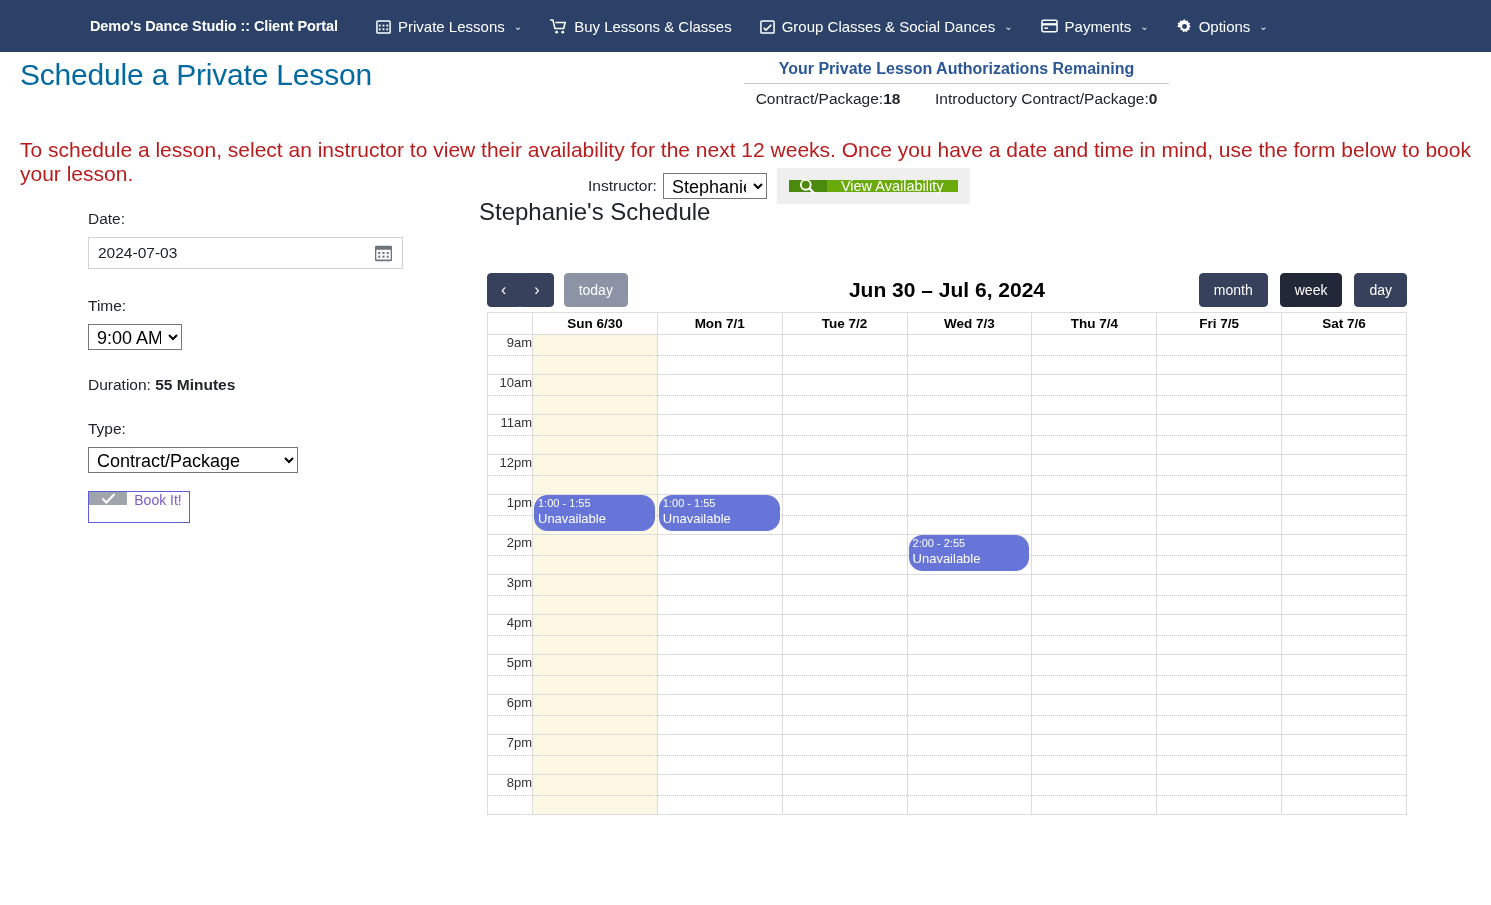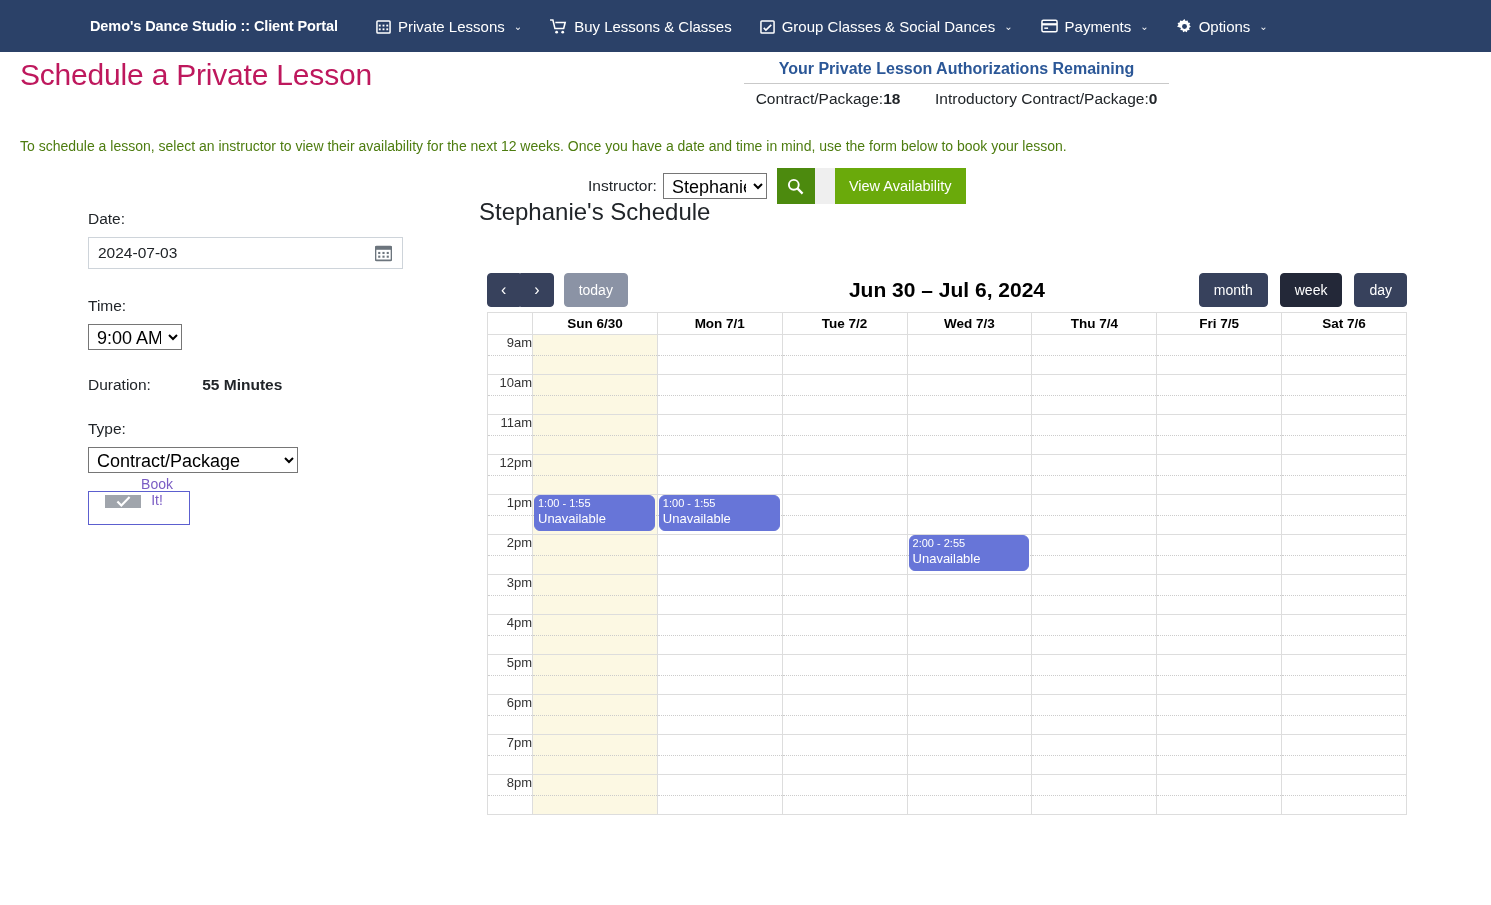--- a/index.html
+++ b/index.html
@@ -47,21 +47,21 @@
   .nav-ico { display: inline-flex; align-items: center; }
 
   
   .page-head { position: relative; height: 70px; }
   h1.page-title {
     position: absolute;
     left: 20px; top: 6px;
     margin: 0;
     font-size: 30px;
     font-weight: 400;
-    color: #be185d;
+    color: #0369a1;
     letter-spacing: -.2px;
   }
   .auth-box {
     position: absolute;
     left: 744px; top: 8px;
     width: 425px;
     text-align: center;
   }
   .auth-title {
     color: #2b5797;
@@ -75,22 +75,22 @@
     font-size: 15.5px;
     color: #212529;
   }
   .auth-row span.lbl { font-weight: 400; }
   .auth-row span.val { font-weight: bold; }
   .auth-gap { display: inline-block; width: 26px; }
 
   .intro {
     position: absolute;
     left: 20px; top: 138px;
-    font-size: 14px;
-    color: #4d7c0f;
+    font-size: 21px;
+    color: #b91c1c;
   }
 
   
   .instructor-bar {
     position: absolute;
     left: 575px; top: 168px;
     display: flex;
     align-items: center;
     margin-left: 13px;
   }
@@ -106,22 +106,21 @@
     height: 26px;
   }
   #instructor-select { width: 104px; }
   .btn-green {
     display: flex;
     align-items: stretch;
     margin-left: 10px;
     height: 36px;
     cursor: pointer;
     border: none;
-    padding: 0;
-    gap: 20px;
+    padding: 12px;
   }
   .btn-green .ico-box {
     background: #4c8a0e;
     width: 38px;
     display: flex; align-items: center; justify-content: center;
   }
   .btn-green .lbl-box {
     background: #6aaa0b;
     display: flex; align-items: center;
     padding: 0 14px;
@@ -165,29 +164,29 @@
     color: #212529;
     padding-left: 9px;
     width: 260px;
     background: transparent;
   }
   .cal-ico { position: absolute; right: 10px; top: 7px; }
   #time-select { width: 94px; margin-bottom: 26px; }
   .duration {
     font-size: 15.5px; margin-bottom: 26px;
   }
-  .duration b { font-weight: bold; margin-left: 47px; }
+  .duration b { font-weight: bold; }
   #type-select { width: 210px; margin-bottom: 18px; }
   .book-btn {
-    display: flex; align-items: flex-end;
+    display: flex; align-items: flex-start;
     width: 102px; height: 32px;
     border: 1px solid #5c5fcf;
     background: #ffffff;
     cursor: pointer;
-    padding: 16px;
+    padding: 0;
   }
   .book-btn .chk {
     background: #a0a5ac;
     width: 38px;
     display: flex; align-items: center; justify-content: center;
     color: #ffffff;
     font-size: 15px;
   }
   .book-btn .bl {
     flex: 1;
@@ -286,21 +285,21 @@
     border-top: 1px dotted #cccccc;
   }
   td.axis-cell { position: relative; }
 
   .event {
     position: absolute;
     left: 1px;
     right: 2px;
     background: #6775d8;
     border: 1px solid #6775d8;
-    border-radius: 6px;
+    border-radius: 13px;
     color: #ffffff;
     font-size: 11.5px;
     line-height: 1.25;
     padding: 1px 3px;
     overflow: hidden;
     cursor: pointer;
   }
   .event .etime { font-size: 11px; display: block; }
   .event .etitle { font-size: 13px; display: block; }
 </style>

